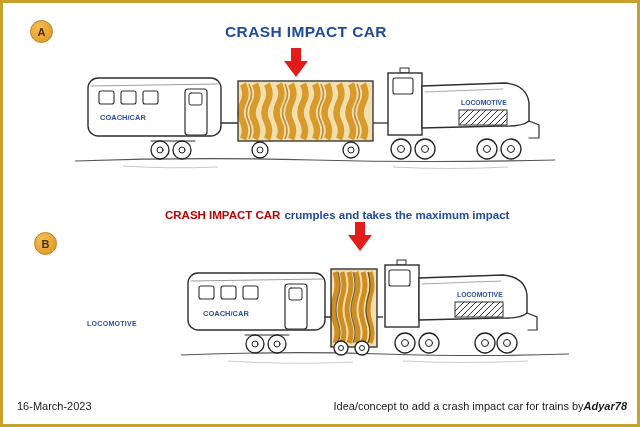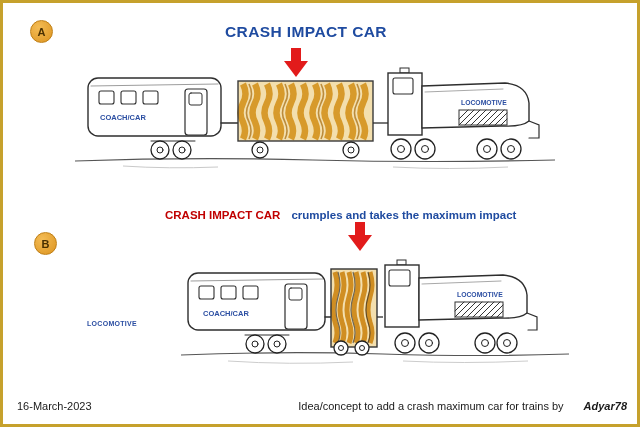--- a/index.html
+++ b/index.html
@@ -19,33 +19,33 @@
   .badge-b{left:31px;top:229px;}
   .title-a{
     position:absolute;left:222px;top:20px;font-size:15.5px;font-weight:bold;
     color:#1F4BA0;letter-spacing:.4px;white-space:nowrap;
   }
   .heading-b{
     position:absolute;left:162px;top:206px;font-size:11.5px;font-weight:bold;
     white-space:nowrap;
   }
   .heading-b .hl{color:#C00000;}
-  .heading-b .rest{color:#1F4BA0;margin-left:11px;}
+  .heading-b .rest{color:#1F4BA0;margin-left:4px;}
   .arrow{position:absolute;width:24px;height:30px;}
   .arrow-a{left:281px;top:45px;}
   .arrow-b{left:345px;top:219px;}
   .side-label{
     position:absolute;left:84px;top:317px;font-size:7px;font-weight:bold;
     color:#2B4EA2;letter-spacing:.3px;
   }
   .train-a{position:absolute;left:60px;top:62px;}
   .train-b{position:absolute;left:170px;top:252px;}
   .footer-date{position:absolute;left:14px;top:397px;font-size:11px;color:#1a1a1a;}
   .footer-credit{position:absolute;right:10px;top:397px;font-size:11px;color:#1a1a1a;white-space:nowrap;}
-  .footer-credit .author{margin-left:20px;font-style:italic;font-weight:bold;}
+  .footer-credit .author{margin-left:0;font-style:italic;font-weight:bold;}
   svg text{font-family:"Liberation Sans",sans-serif;font-weight:bold;}
   .lbl{fill:#2B4EA2;}
 </style>
 </head>
 <body>
 
 <div class="frame">
 
   <div class="badge badge-a">
     <span>A</span>
@@ -230,16 +230,16 @@
       <circle cx="256" cy="88" r="3.5" fill="none" stroke="#222" stroke-width="1"></circle>
       <circle cx="312" cy="88" r="10" fill="#fff" stroke="#222" stroke-width="1.3"></circle>
       <circle cx="312" cy="88" r="3.5" fill="none" stroke="#222" stroke-width="1"></circle>
       <circle cx="334" cy="88" r="10" fill="#fff" stroke="#222" stroke-width="1.3"></circle>
       <circle cx="334" cy="88" r="3.5" fill="none" stroke="#222" stroke-width="1"></circle>
     </g>
   </svg>
 
   <div class="footer-date">16-March-2023</div>
   <div class="footer-credit">
-    <span>Idea/concept to add a crash maximum car for trains by</span><span class="author">Adyar78</span>
+    <span>Idea/concept to add a crash impact car for trains by</span><span class="author">Adyar78</span>
   </div>
 
 </div>
 
 </body></html>

